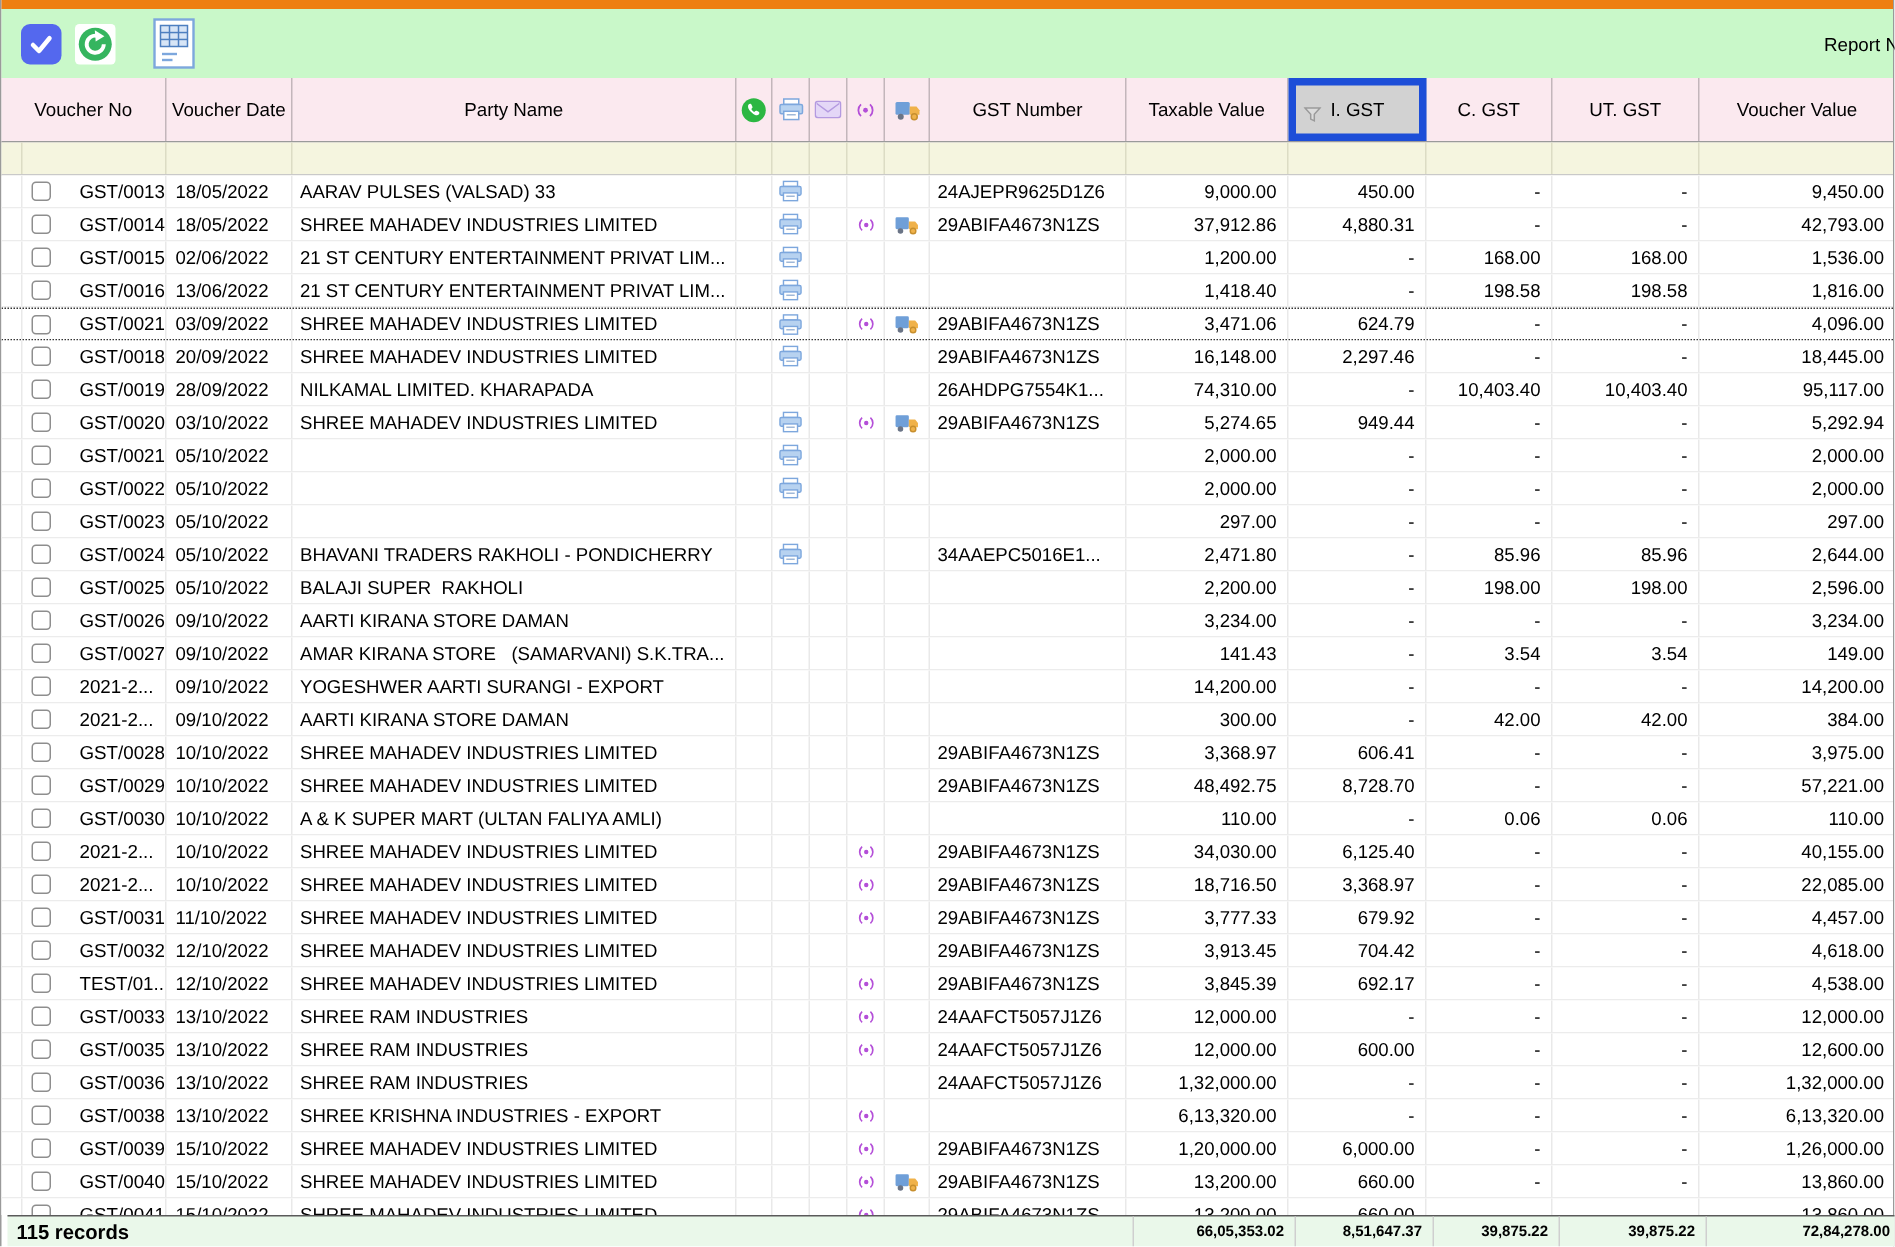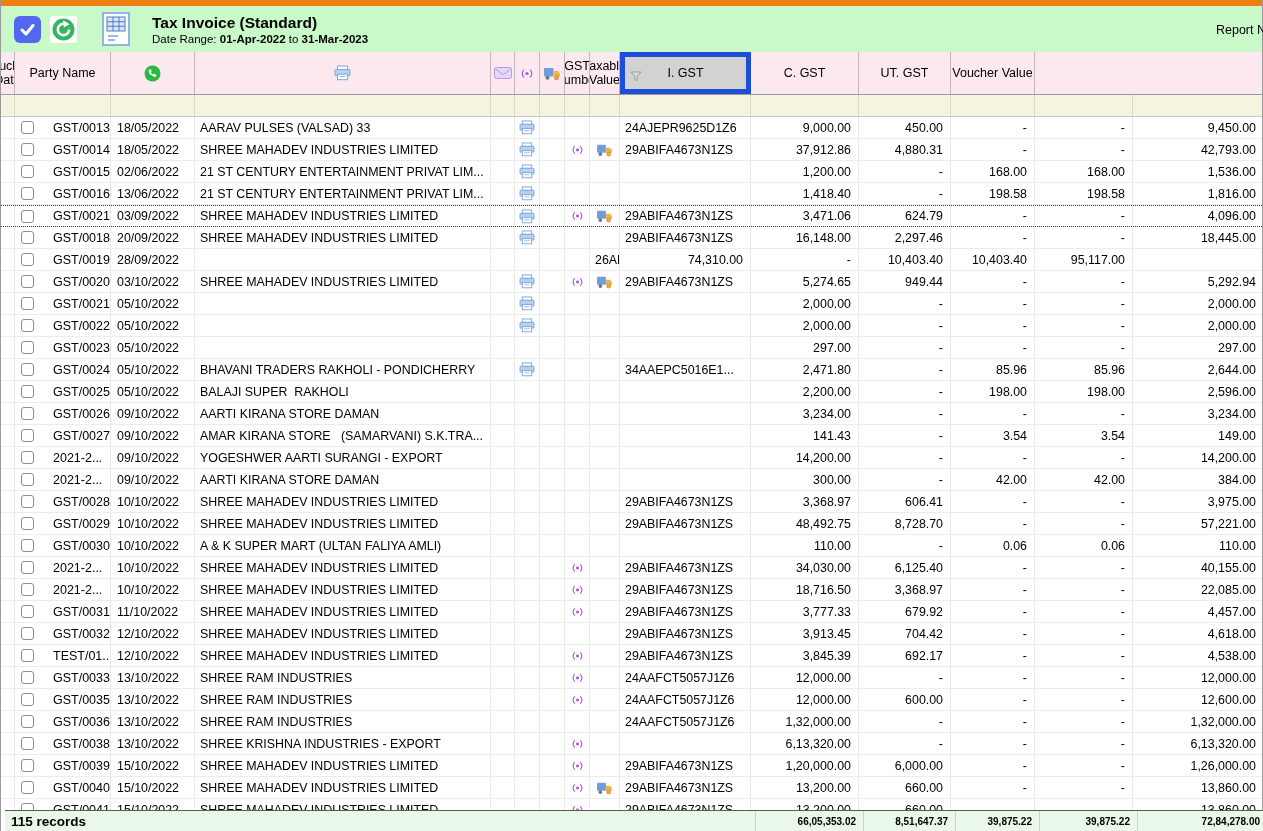--- a/index.html
+++ b/index.html
@@ -91,28 +91,25 @@
         <rect x="1" y="1" width="26" height="32" fill="#fff" stroke="#7da7dd" stroke-width="1.6"></rect>
         <rect x="5" y="5" width="18" height="14" fill="#d7e5f6" stroke="#4d7fc0"></rect>
         <line x1="5" y1="9.7" x2="23" y2="9.7" stroke="#4d7fc0"></line>
         <line x1="5" y1="14.3" x2="23" y2="14.3" stroke="#4d7fc0"></line>
         <line x1="11" y1="5" x2="11" y2="19" stroke="#4d7fc0"></line>
         <line x1="17" y1="5" x2="17" y2="19" stroke="#4d7fc0"></line>
         <line x1="6" y1="24" x2="16" y2="24" stroke="#7da7dd" stroke-width="1.6"></line>
         <line x1="6" y1="28" x2="13" y2="28" stroke="#7da7dd" stroke-width="1.6"></line>
       </svg>
     </div>
-    <div class="title-block">
-      <div class="title">Tax Invoice (Standard)</div>
-      <div class="daterange"><span>Date Range: </span><b>01-Apr-2022</b><span> to </span><b>31-Mar-2023</b></div>
-    </div>
     <div class="report-n">Report N</div>
   </div>
 
   <div class="grid colhead">
+    <div class="hcell first">Voucher No</div>
     <div class="hcell">Voucher Date</div>
     <div class="hcell">Party Name</div>
     <div class="hcell">
       <svg width="17" height="17" viewBox="0 0 17 17">
           <circle cx="8.5" cy="8.5" r="8" fill="#2cb742"></circle>
         <path d="M5.1 4.7 c.8-.9 1.7-.4 2 .3 l.5 1.1 c.2.4 0 .8-.3 1.1 l-.4.4 c.4.9 1.1 1.6 2 2 l.4-.4 c.3-.3.7-.5 1.1-.3 l1.1.5 c.7.3 1.2 1.2.3 2 -.8.8-2.6.6-4.5-1.3 C4.5 8.2 4.3 5.5 5.1 4.7 Z" fill="#fff"></path>
         </svg>
     </div>
     <div class="hcell">
       <svg width="17" height="16" viewBox="0 0 17 16">
@@ -369,20 +366,21 @@
       <div class="cell num">18,445.00</div>
     </div>
 
     <div class="grid row">
       <div class="cell"></div>
       <div class="cell">
         <span class="cb"></span>
         <span class="vtext">GST/0019</span>
       </div>
       <div class="cell date">28/09/2022</div>
+      <div class="cell party">NILKAMAL LIMITED. KHARAPADA</div>
       <div class="cell icon"></div>
       <div class="cell icon"></div>
       <div class="cell icon"></div>
       <div class="cell icon"></div>
       <div class="cell icon"></div>
       <div class="cell gst">26AHDPG7554K1...</div>
       <div class="cell num">74,310.00</div>
       <div class="cell num">-</div>
       <div class="cell num">10,403.40</div>
       <div class="cell num">10,403.40</div>

